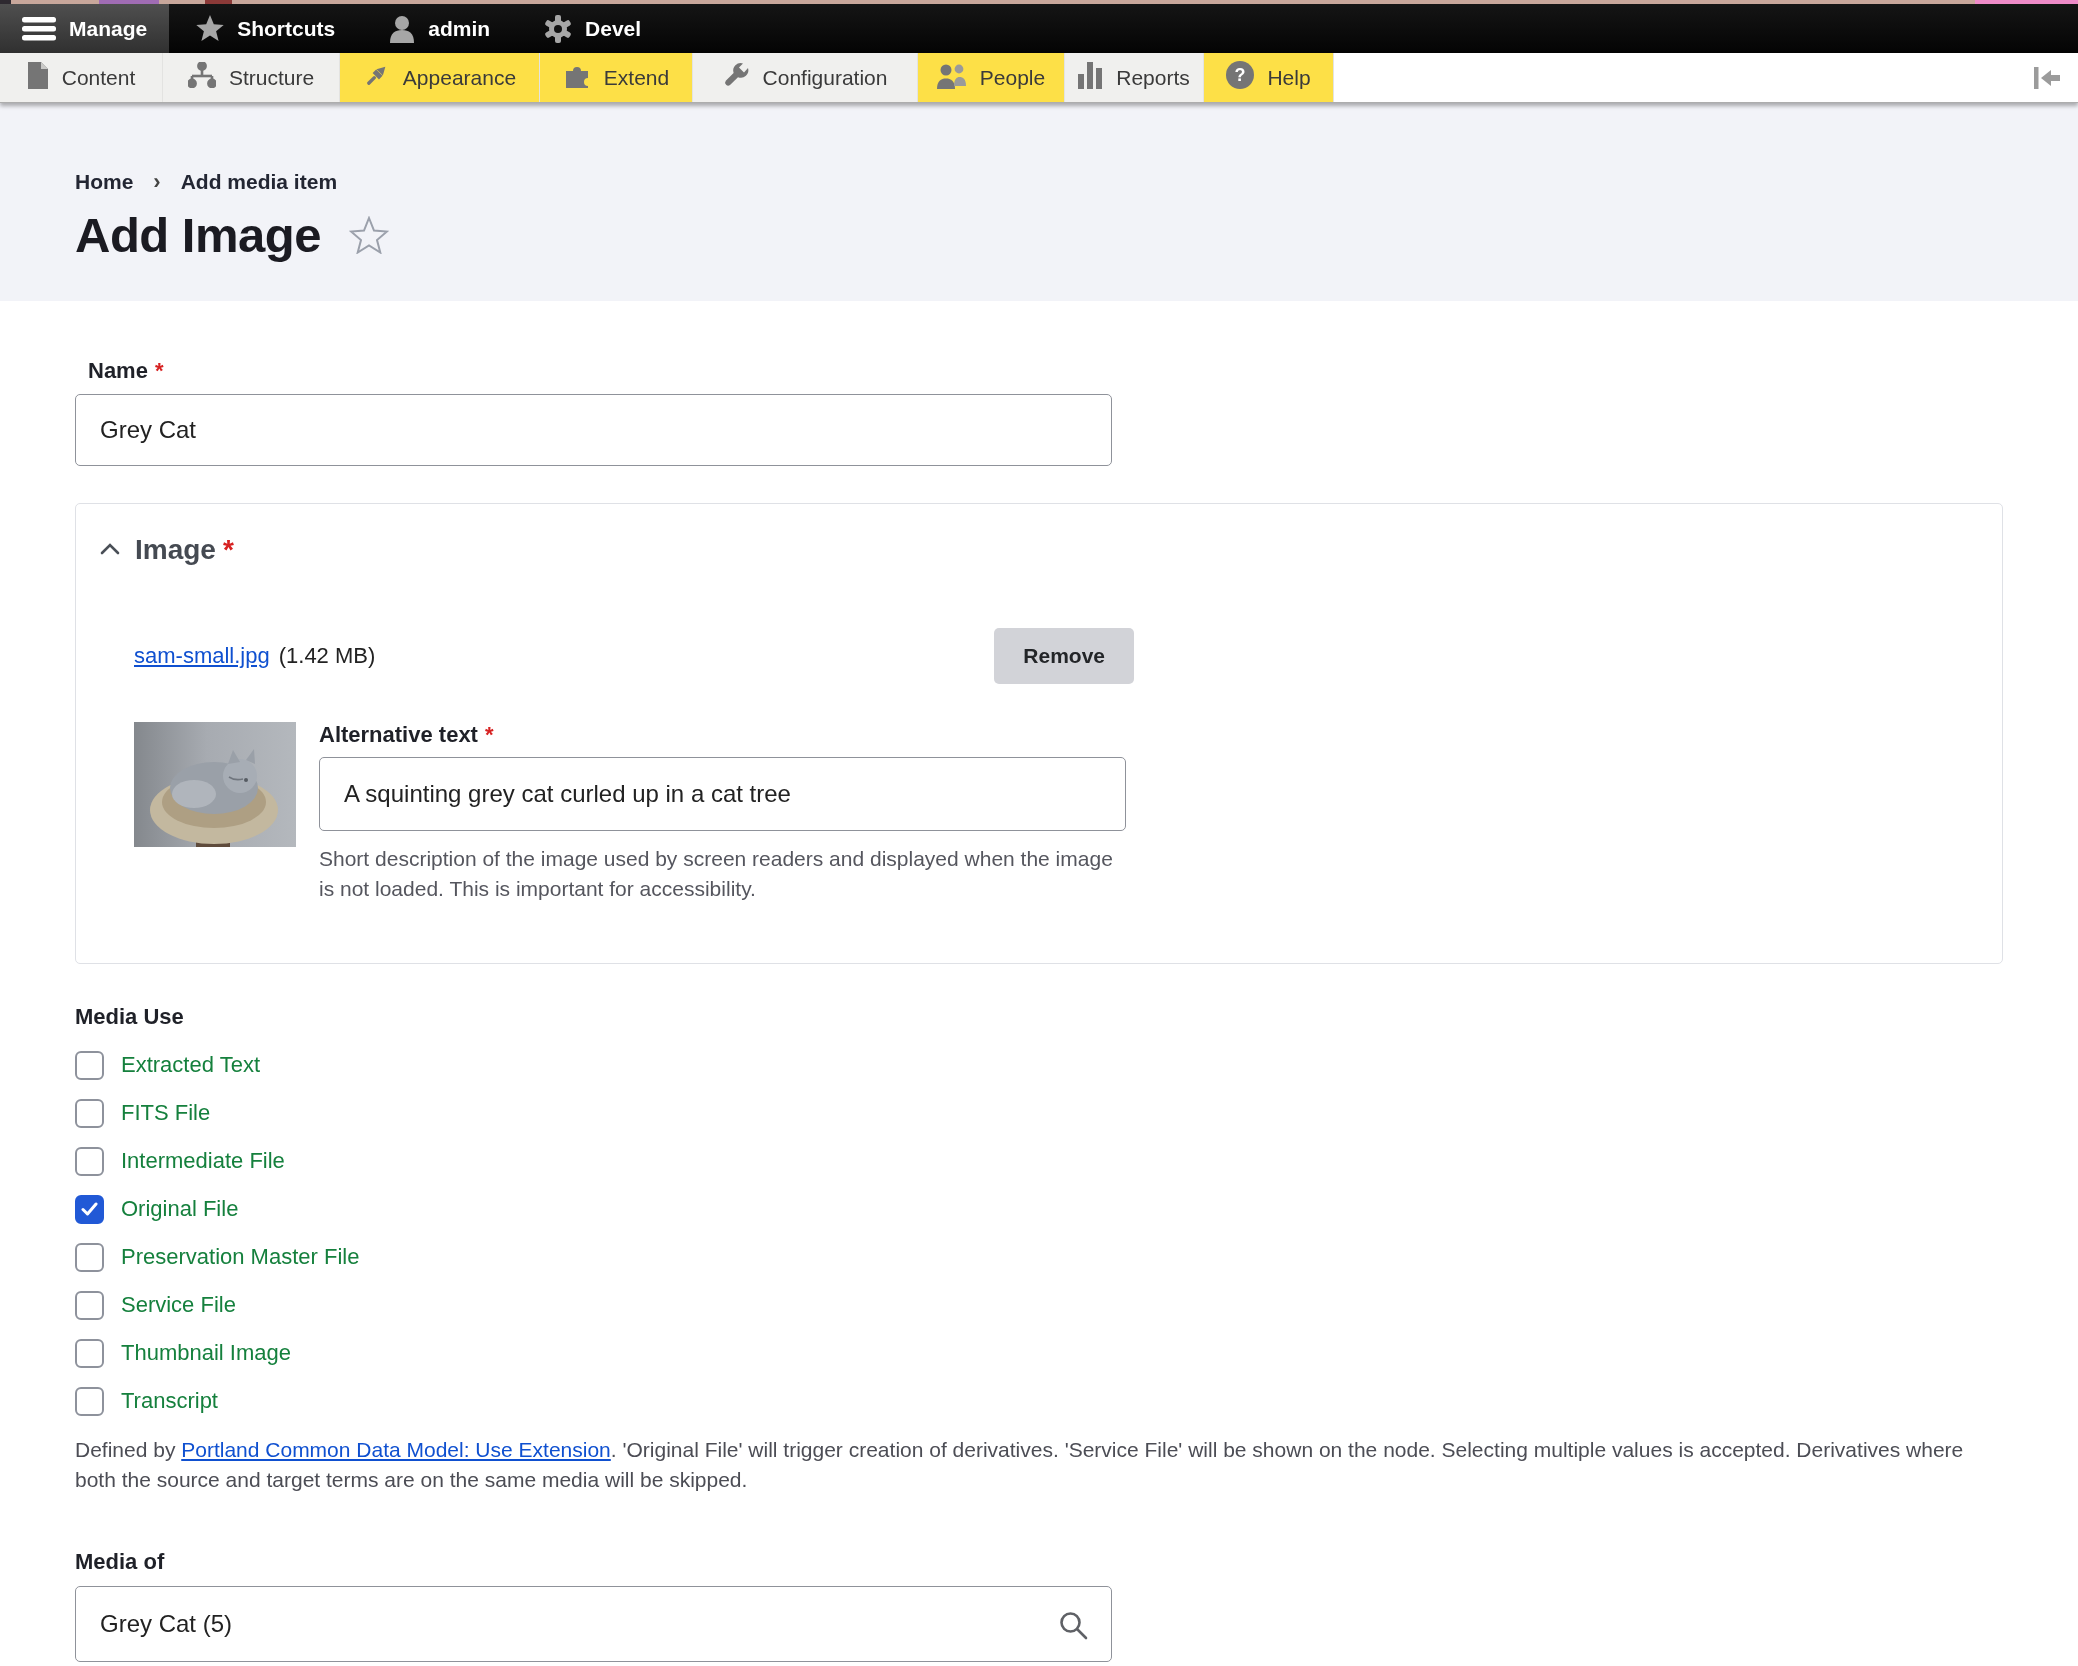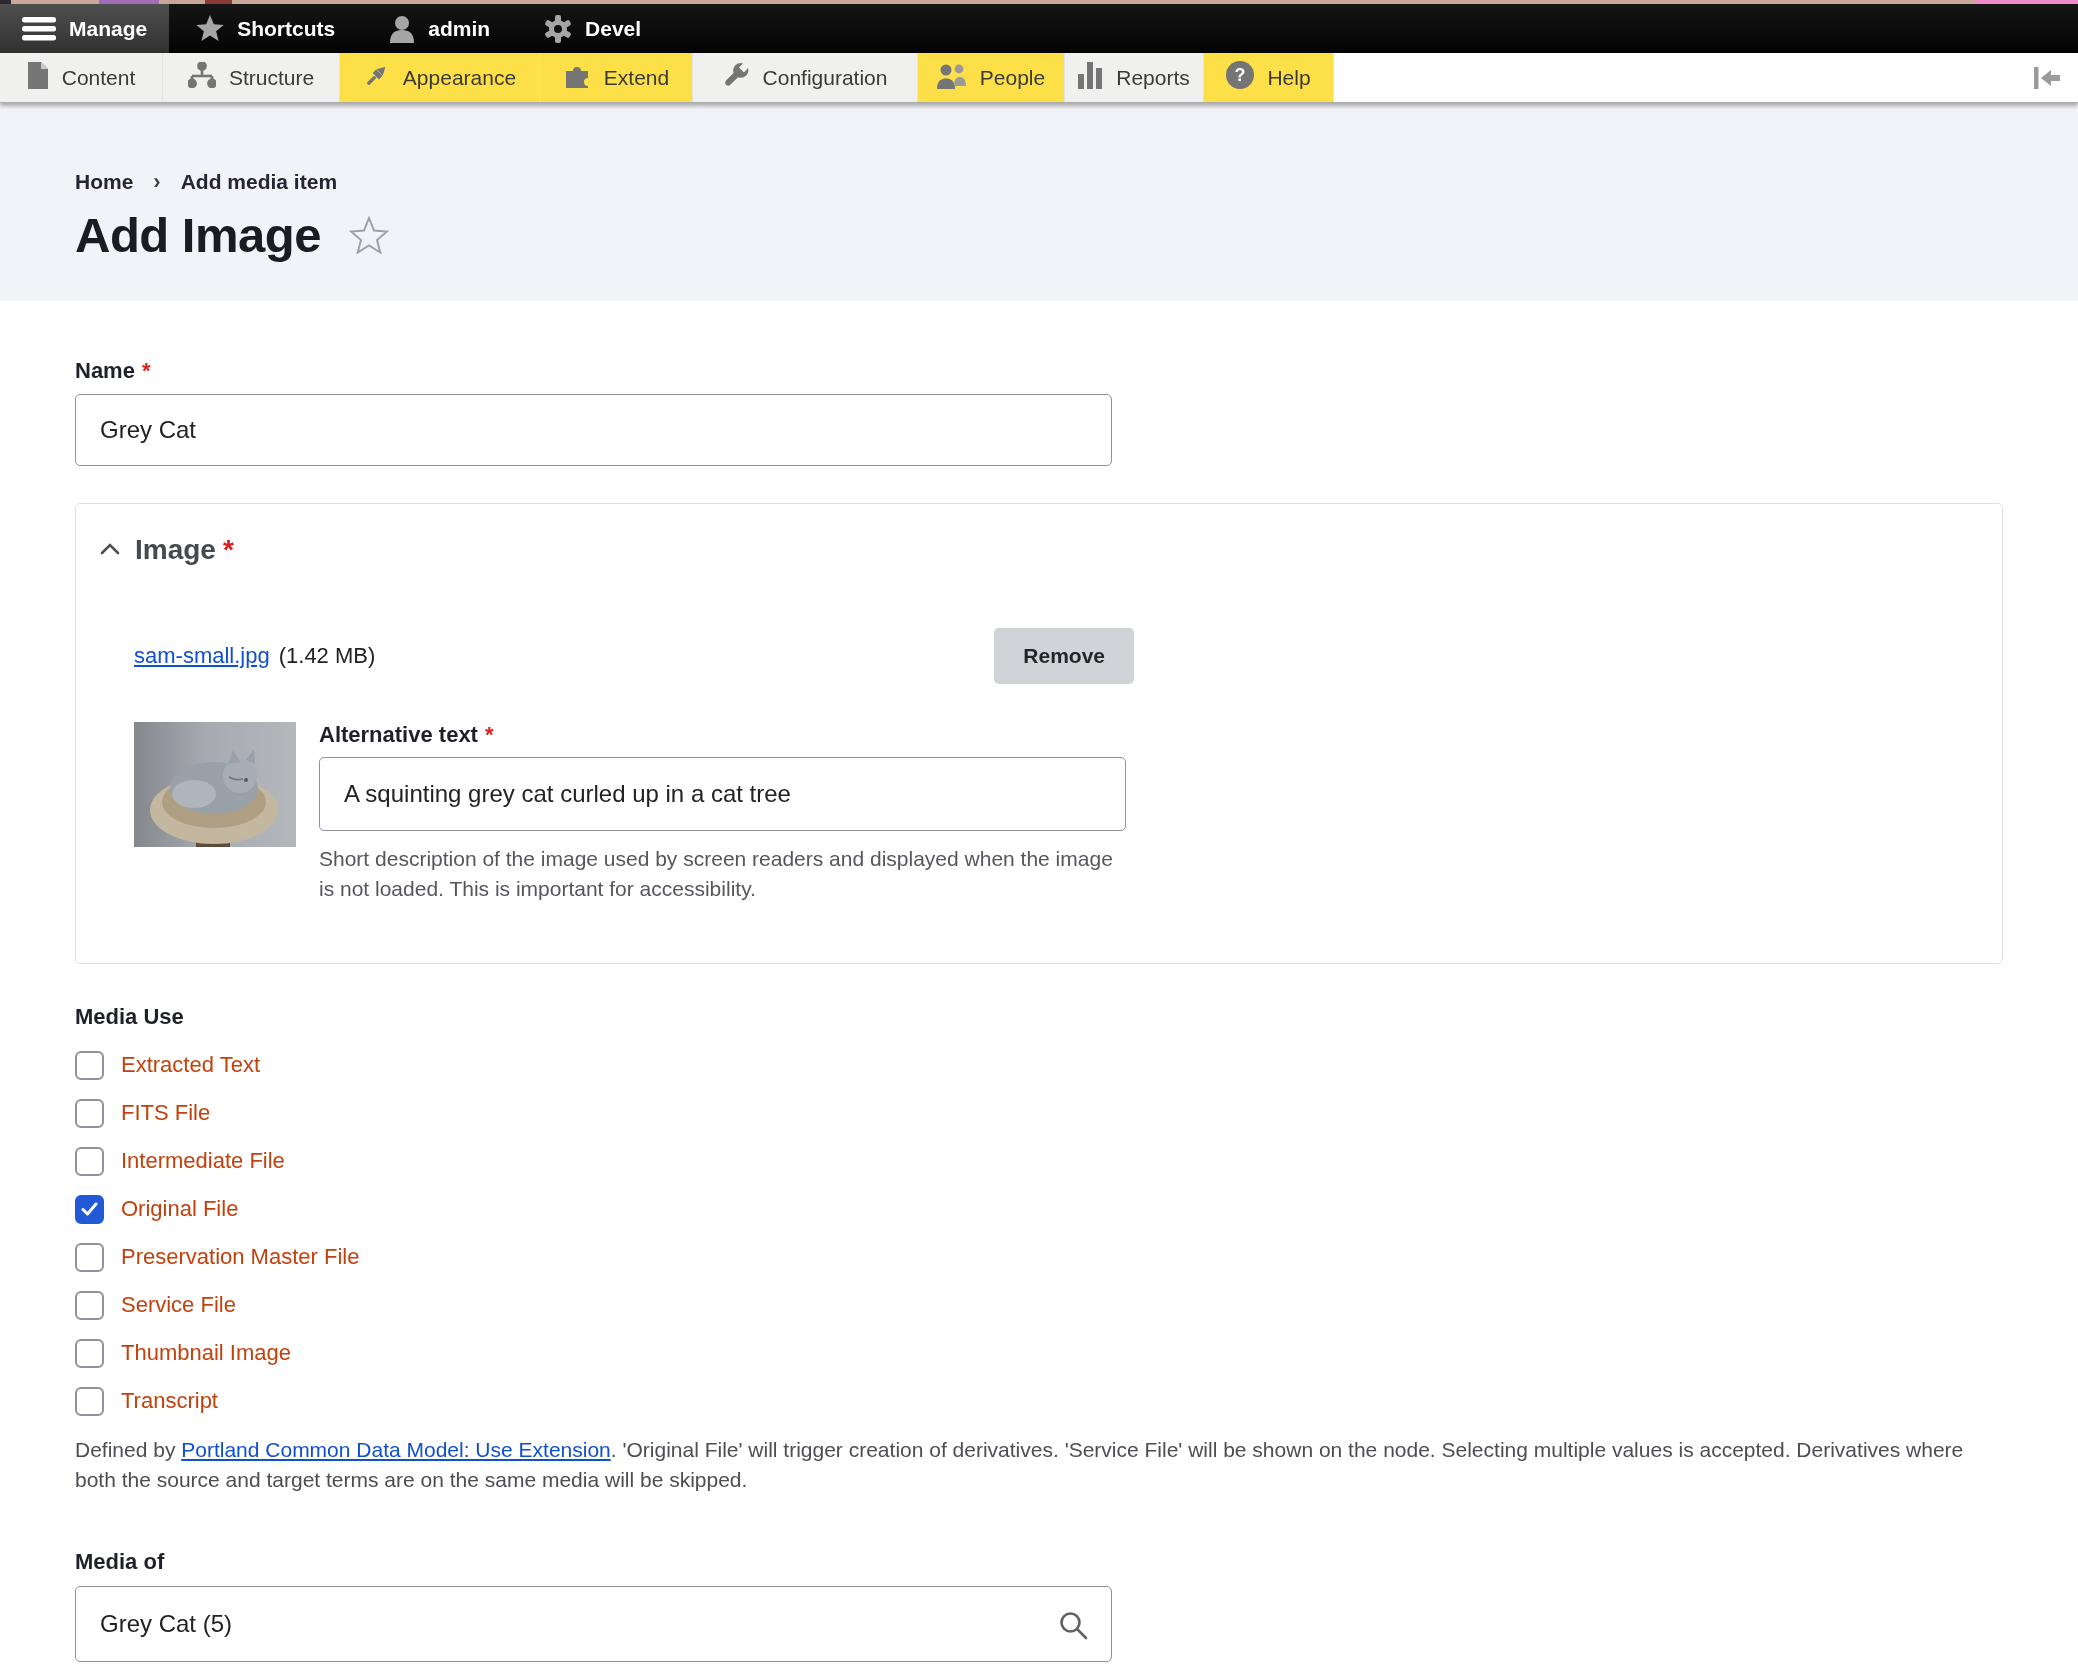--- a/index.html
+++ b/index.html
@@ -43,21 +43,21 @@
   h1.page-title { margin:0; font-size:49px; font-weight:800; letter-spacing:-0.5px; color:#1b1b22; }
   .fav-star { cursor:pointer; display:flex; }
 
   
   .content { padding:57px 75px 0 75px; background:#fff; }
   .field-label { font-size:22px; font-weight:700; color:#1f2128; }
   .req::after { content:"*"; color:#d72222; margin-left:7px; }
   .text-input { display:block; height:72px; width:1037px; border:1px solid #8f929a;
     border-radius:5px; font-size:24px; color:#222; padding:0 24px; background:#fff;
     font-family:inherit; }
-  .name-block .field-label { margin-bottom:10px; display:inline-block; }
+  .name-block .field-label { margin-bottom:10px; display:inline-block;margin-left:13px; }
   .name-block { margin-bottom:37px; }
 
   
   .img-fieldset { width:1928px; border:1px solid #dfe1e6; border-radius:5px;
     padding:30px 24px 58px 24px; background:#fff; }
   .legend-row { display:flex; align-items:center; gap:15px; cursor:pointer; width:max-content; }
   .legend-text { font-size:28px; font-weight:700; color:#454a52; }
   .file-row { display:flex; align-items:center; width:1000px; margin:62px 0 0 34px; font-size:22px; }
   .file-link { color:#0f50d0; text-decoration:underline; cursor:pointer; }
   .file-size { margin-left:9px; color:#222; }
@@ -73,21 +73,21 @@
 
   
   .media-use { margin-top:40px; }
   .media-use > .field-label { display:block; margin-bottom:21px; }
   .cb-row { display:flex; align-items:center; gap:17px; margin-bottom:19px; cursor:pointer; }
   .cb { width:29px; height:29px; border:2px solid #8e929c; border-radius:6px; background:#fff;
     display:flex; align-items:center; justify-content:center; flex:0 0 auto; cursor:pointer; }
   .cb svg { display:none; }
   .cb.checked { background:#2159d6; border-color:#2159d6; }
   .cb.checked svg { display:block; }
-  .cb-label { font-size:22px; color:#c2410c; }
+  .cb-label { font-size:22px; color:#15803d; }
   .footnote { margin-top:14px; font-size:21px; line-height:1.43; color:#4c4d55; width:1912px; }
   .footnote a { color:#0f50d0; text-decoration:underline; cursor:pointer; }
 
   
   .media-of { margin-top:54px; }
   .media-of .field-label { display:inline-block; margin-bottom:11px; }
   .search-wrap { position:relative; width:1037px; }
   .search-wrap input { padding-right:76px; height:76px; }
   .search-icon { position:absolute; right:24px; top:24px; }
 </style>

